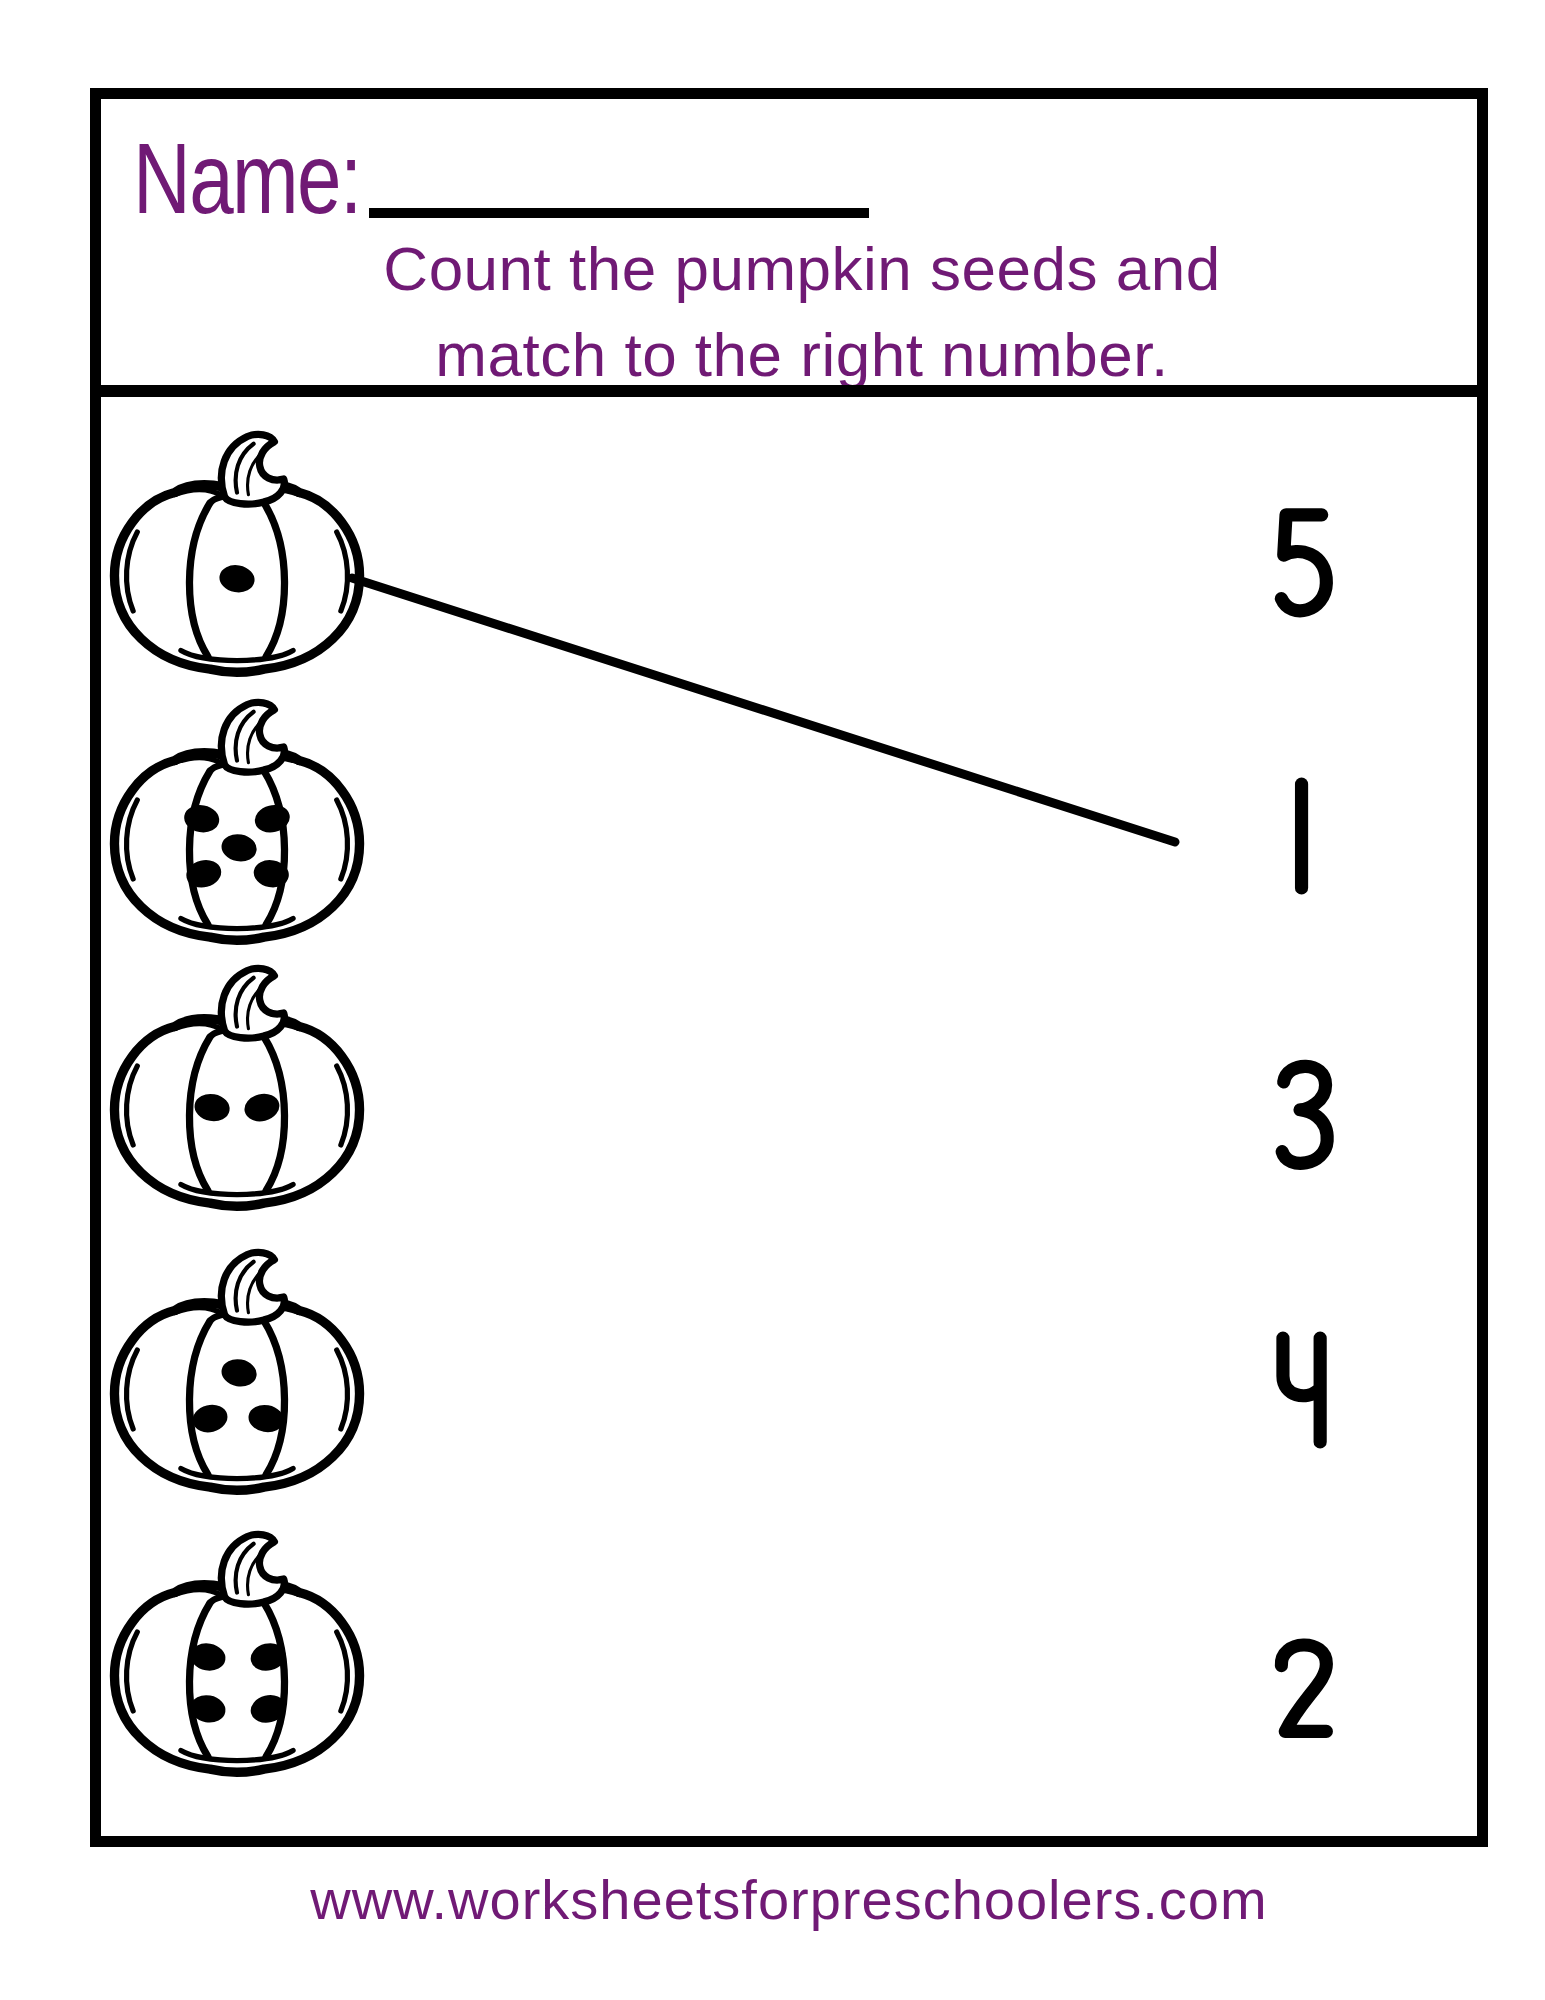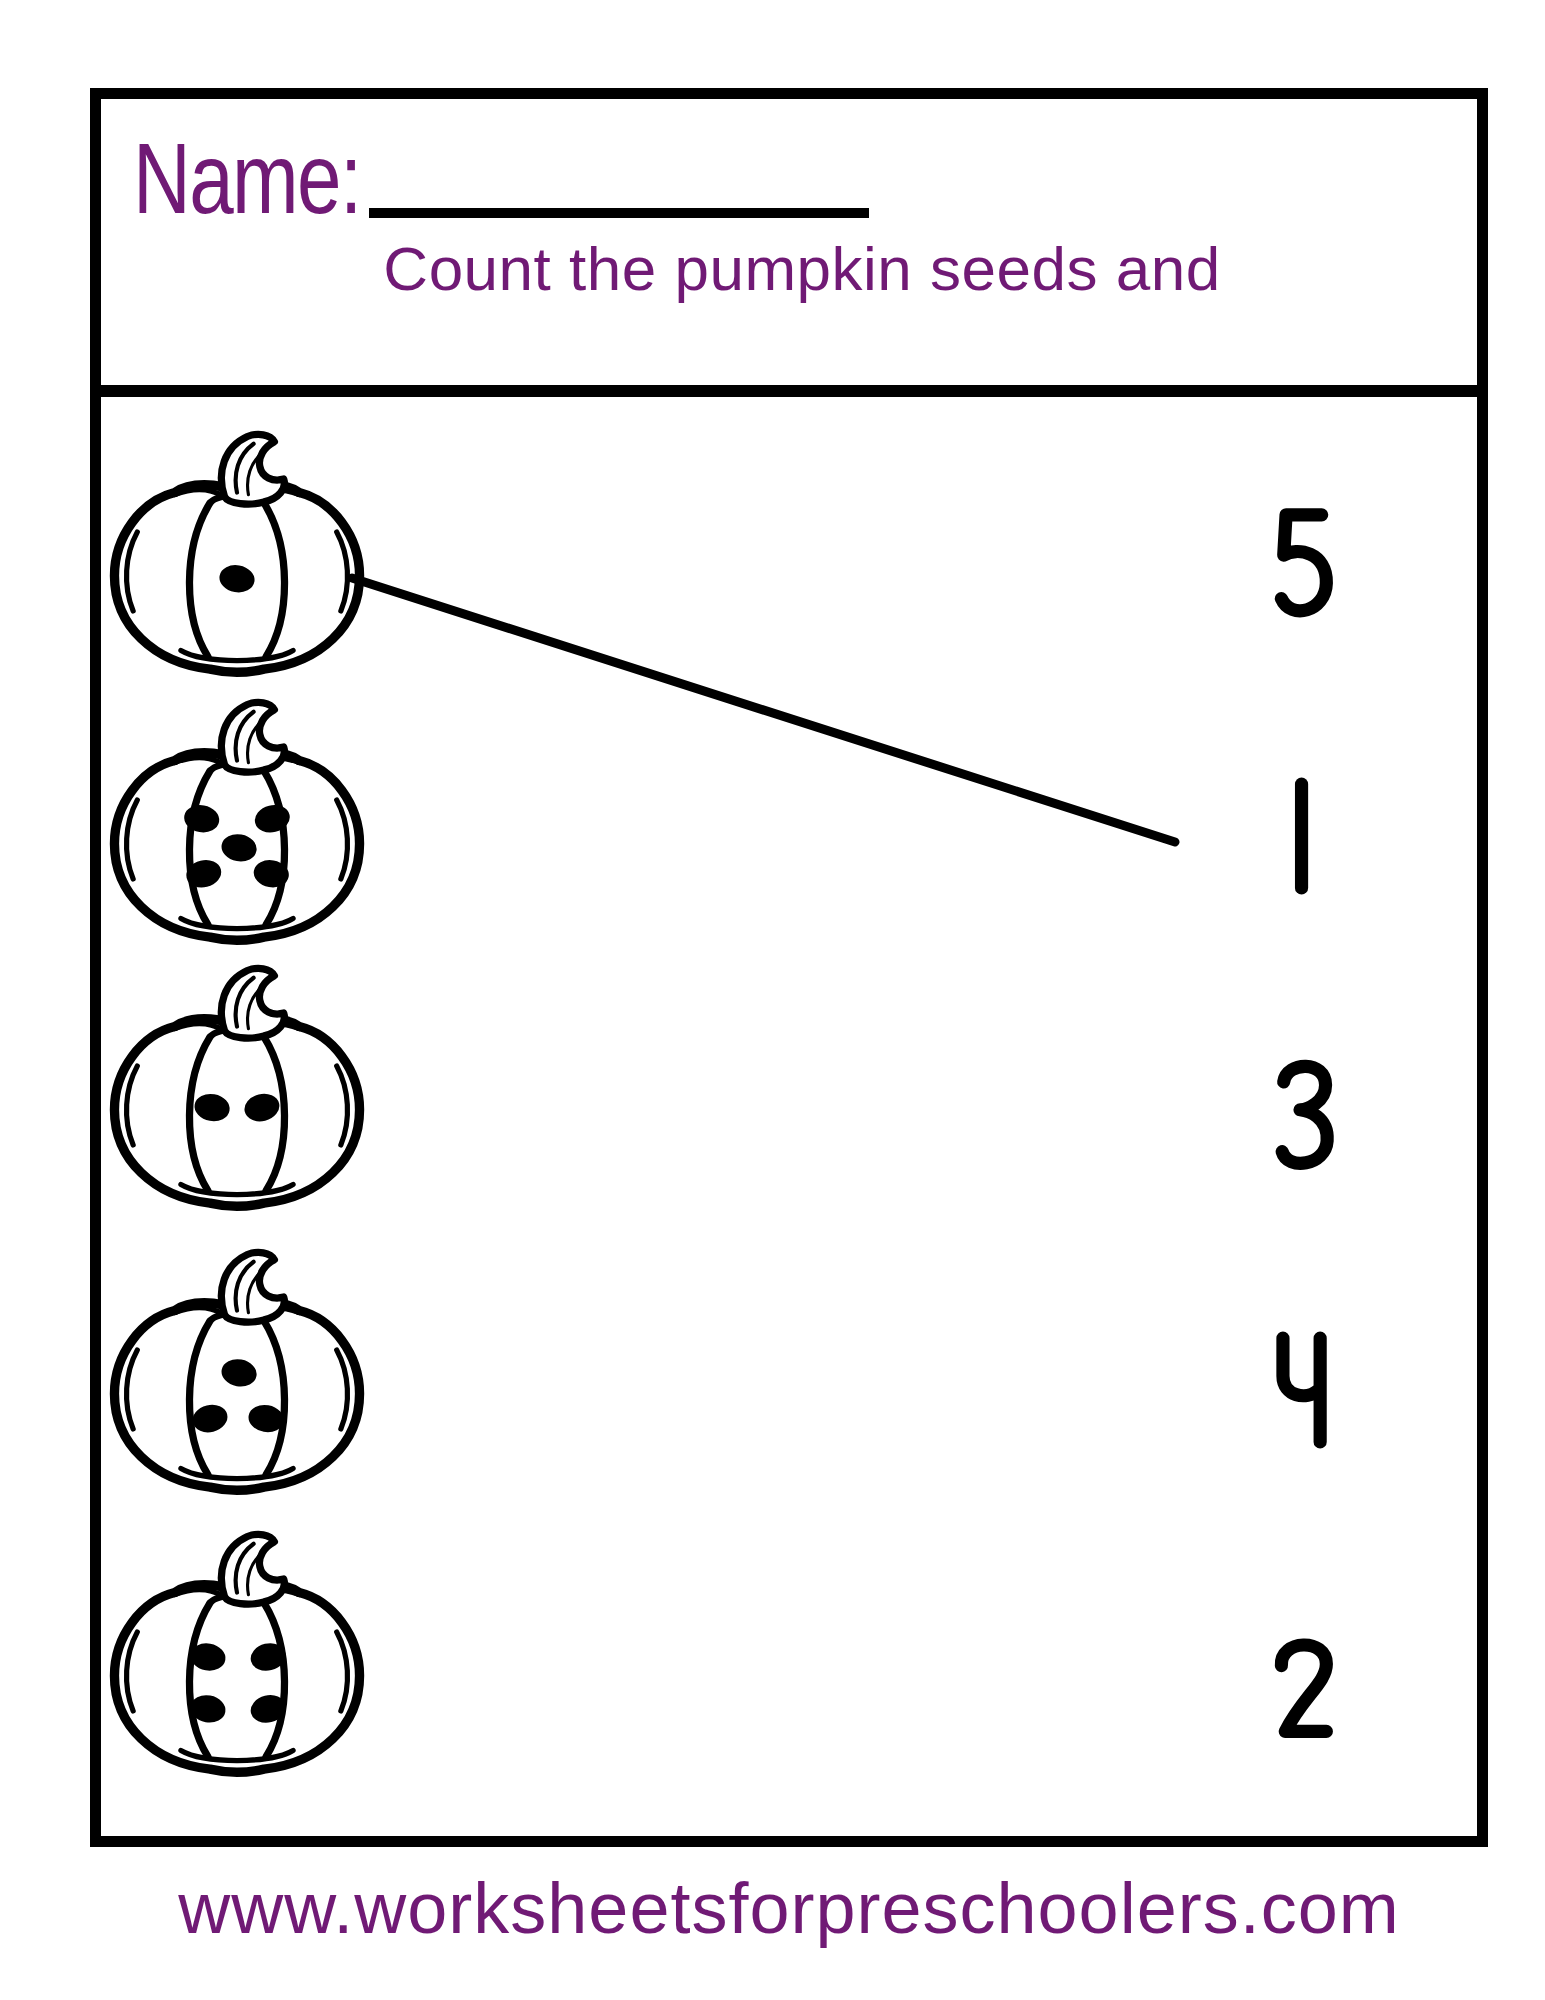--- a/index.html
+++ b/index.html
@@ -42,36 +42,37 @@
   .number-item {
     position:absolute; left:1260px; width:80px; height:124px;
   }
   .number-item svg { display:block; width:80px; height:124px; }
   .answer-layer {
     position:absolute; left:0; top:0; width:1545px; height:2000px;
     pointer-events:none;
   }
   .footer-url {
     position:absolute; left:90px; top:1872px; width:1398px;
-    text-align:center; font-size:72px; line-height:1;
+    text-align:center; font-size:56px; line-height:1;
     letter-spacing:1px; white-space:nowrap;
   }
 </style>
 </head>
 <body>
 
 <div class="page">
 
   <div class="sheet-box"></div>
 
   <div class="name-label">Name:</div>
 
   <div class="name-blank"></div>
 
   <div class="instr instr1">Count the pumpkin seeds and</div>
+  <div class="instr instr2">match to the right number.</div>
 
   <div class="header-divider"></div>
 
   <div id="pumpkin-col">
       <div class="pumpkin-item" style="top: 428px;"><svg width="270" height="260" viewBox="0 0 260 250">
   <g fill="none" stroke="#000000" stroke-linecap="round" stroke-linejoin="round">
     <path fill="#fff" stroke-width="9" d="M130 62 C112 52 84 52 70 62 C38 70 12 104 12 142 C12 190 50 226 104 232 C121 236 139 236 156 232 C210 226 248 190 248 142 C248 104 222 70 190 62 C176 52 148 52 130 62 Z"></path>
     <path stroke-width="7" d="M104 72 C78 114 78 182 102 220"></path>
     <path stroke-width="7" d="M156 72 C182 114 182 182 158 220"></path>
     <path stroke-width="6" d="M104 72 C112 62 148 62 156 72"></path>

